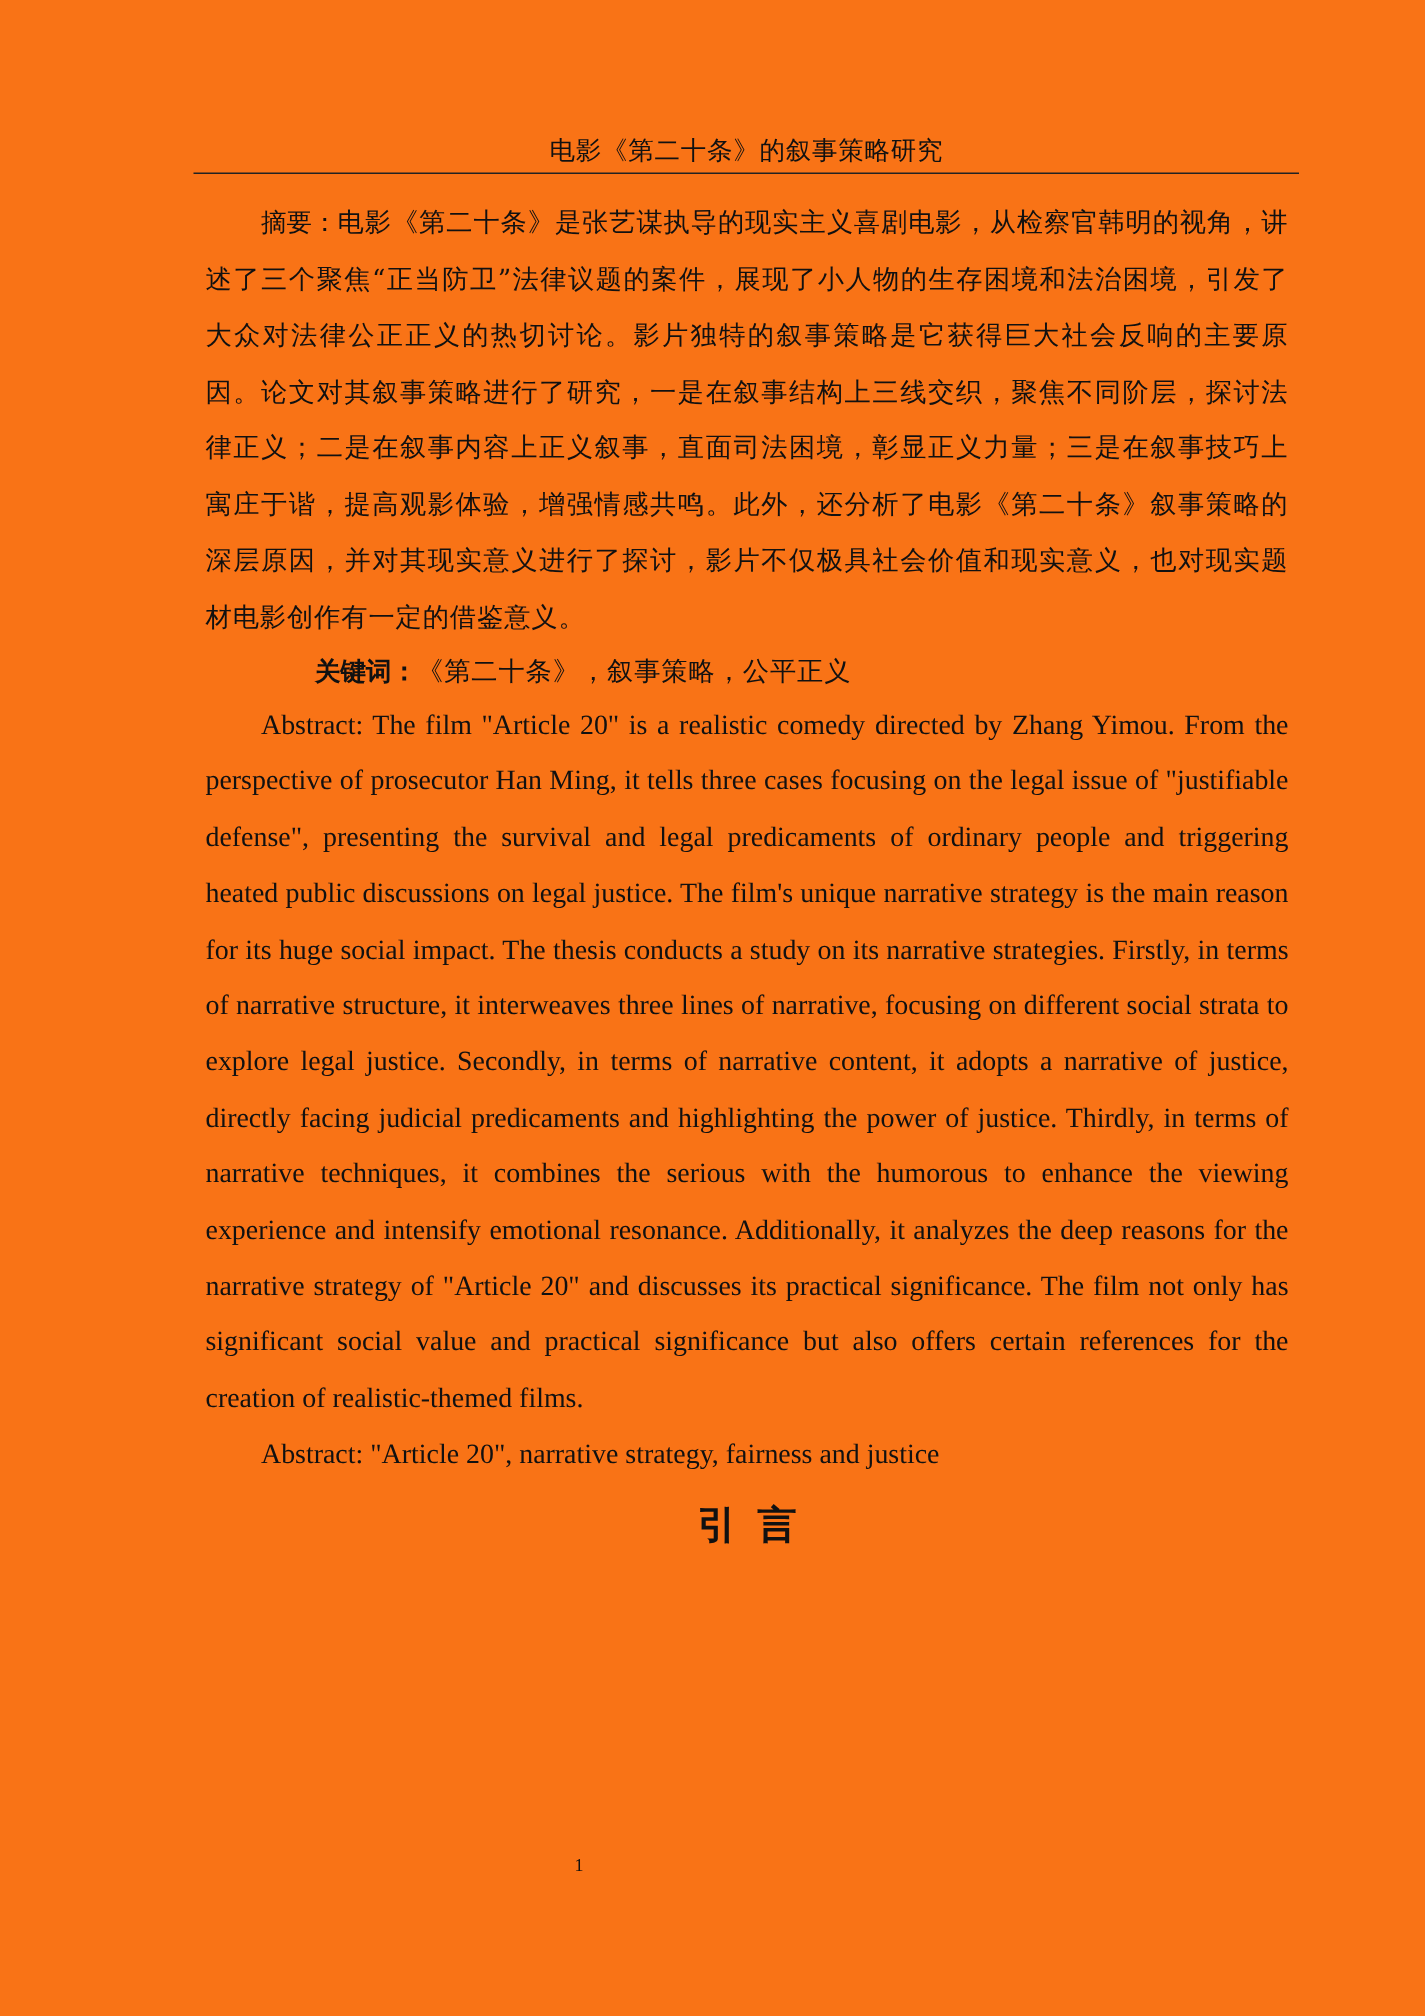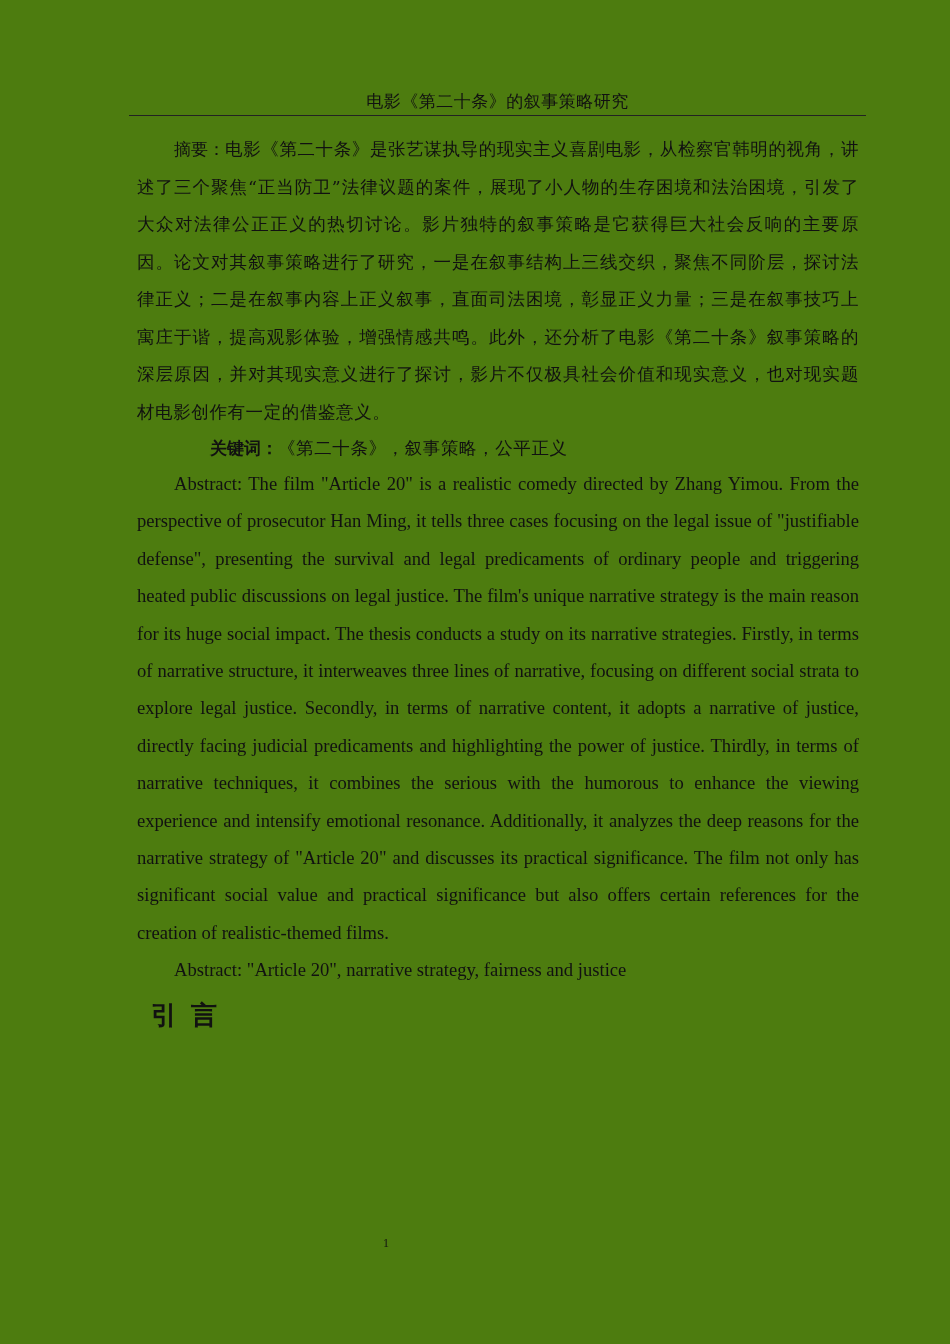--- a/index.html
+++ b/index.html
@@ -1,33 +1,33 @@
 <!DOCTYPE html>
 <html><head>
 <meta charset="utf-8">
 <style>
   html, body { margin: 0; padding: 0; background: #ffffff; }
   body { width: 950px; height: 1344px; position: relative; overflow: hidden;
          font-family: "DejaVu Serif", "Liberation Serif", serif; color: #111; }
-  .page { position: absolute; left: 0; top: 0; width: 950px; height: 1344px; background: #4d7c0f; }
+  .page { position: absolute; left: 0; top: 0; width: 950px; height: 1344px; background: #f97316; }
   .running-header { position: absolute; left: 129px; top: 90px; width: 737px; text-align: center;
          font-size: 17px; line-height: 22px; letter-spacing: 0.5px; }
   .header-rule { position: absolute; left: 129px; top: 115px; width: 737px; height: 0;
          border-top: 1.3px solid #222; }
   .body { position: absolute; left: 137px; top: 131px; width: 722px; }
   .cn { font-size: 17.5px; line-height: 37.5px; text-align: justify; text-align-last: left;
         letter-spacing: 0.6px; margin: 0; text-indent: 37px; }
   .cn .lbl { font-family: "DejaVu Sans", sans-serif; font-weight: normal; letter-spacing: 0; font-size: 17px; }
   .kw-cn { margin: 0; text-indent: 37px; font-size: 17.5px; line-height: 34px; letter-spacing: 0.6px; }
   .kw-cn .lbl { font-family: "DejaVu Sans", sans-serif; font-weight: bold; font-size: 17px; letter-spacing: 0; margin-left: 36px; }
   .en { font-family: "Liberation Serif", serif; font-size: 18.6px; line-height: 37.4px;
         text-align: justify; margin: 0; text-indent: 37px; }
   .en .lbl, .kw-en .lbl { font-weight: normal; margin-top: 34px; }
   .kw-en { font-family: "Liberation Serif", serif; font-size: 18.6px; line-height: 37px; margin: 0; text-indent: 37px; }
-  .section-title { font-family: Liberation Serif, serif; font-size: 26px;
+  .section-title { font-family: Liberation Sans, sans-serif; text-align: center; font-size: 26px;
         letter-spacing: 14px; margin: 2px 0 0 0; line-height: 52px; padding-left: 14px; }
   .intro { font-size: 17.5px; line-height: 37.2px; text-align: justify; letter-spacing: 0.6px;
         margin: 4px 0 0 0; text-indent: 37px; }
   .page-number { position: absolute; left: 380px; top: 1236px; width: 12px; text-align: center;
         font-size: 12px; font-family: "Liberation Serif", serif; }
 </style>
 </head>
 <body>
 
 <div class="page">

